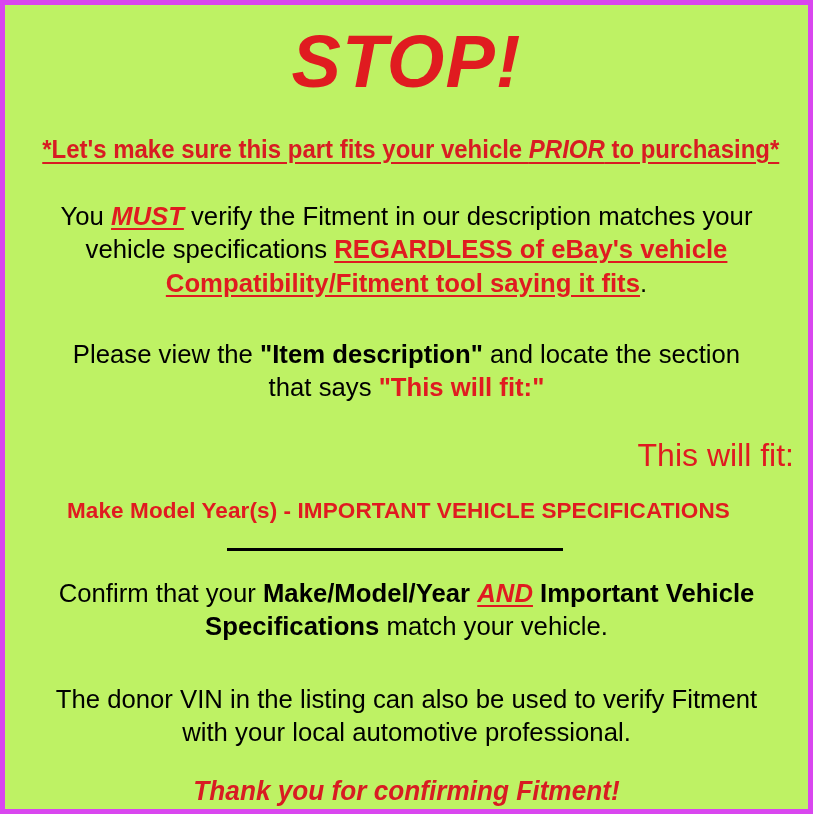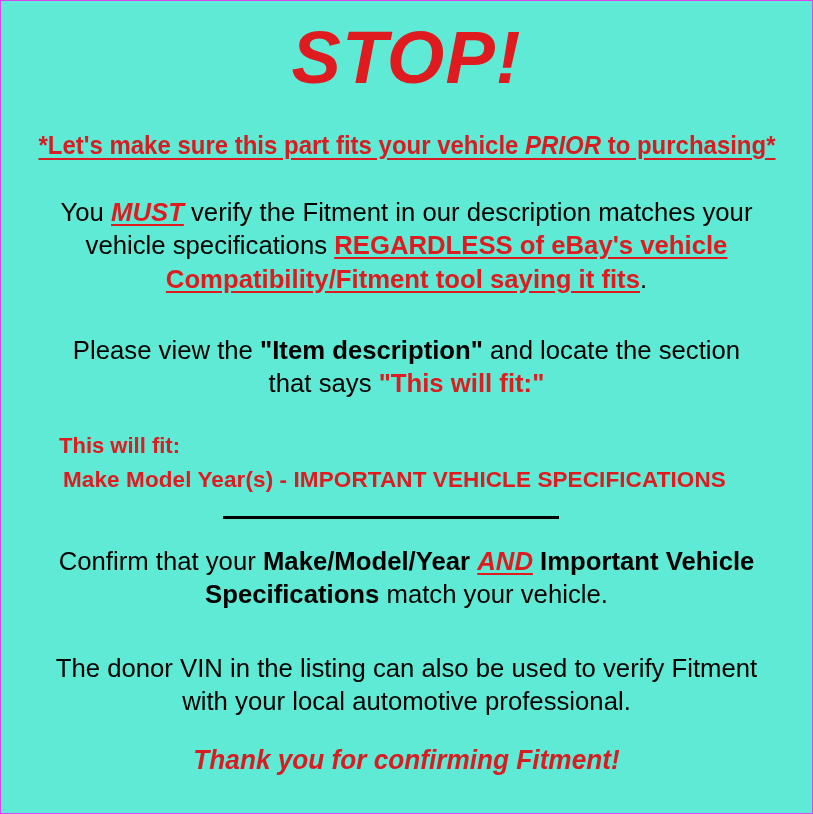--- a/index.html
+++ b/index.html
@@ -11,22 +11,22 @@
     width: 813px;
     height: 814px;
     overflow: hidden;
     font-family: "Liberation Sans", sans-serif;
   }
 
   #notice-card {
     box-sizing: border-box;
     width: 813px;
     height: 814px;
-    border: 1px solid #d946ef;
-    background: #5eead4;
+    border: 5px solid #d946ef;
+    background: #bef264;
     padding: 0;
     position: relative;
   }
 
   .inner {
     box-sizing: border-box;
     width: 100%;
     height: 100%;
     padding: 6px 14px 0 14px;
     display: block;
@@ -90,31 +90,32 @@
     color: #000000;
     font-style: italic;
     font-size: 25px;
     line-height: 1.1;
     text-decoration: underline;
     text-underline-offset: 3px;
     display: inline-block;
   }
   #example-fit-line {
     color: #e01b20;
-    font-weight: bold;
-    font-size: 22px;
+    font-weight: normal;
+    font-size: 32px;
     line-height: 1.12;
     margin-top: 2px;
+    text-align: right;
   }
   #example-spec-line {
     color: #e01b20;
     font-weight: bold;
     font-size: 22.5px;
     line-height: 1.1;
-    margin-top: 9px;
+    margin-top: 25px;
     padding-left: 4px;
     letter-spacing: 0.1px;
   }
 
   
   #divider-row {
     margin-top: 24px;
     display: flex;
     justify-content: flex-start;
     padding-left: 208px;

